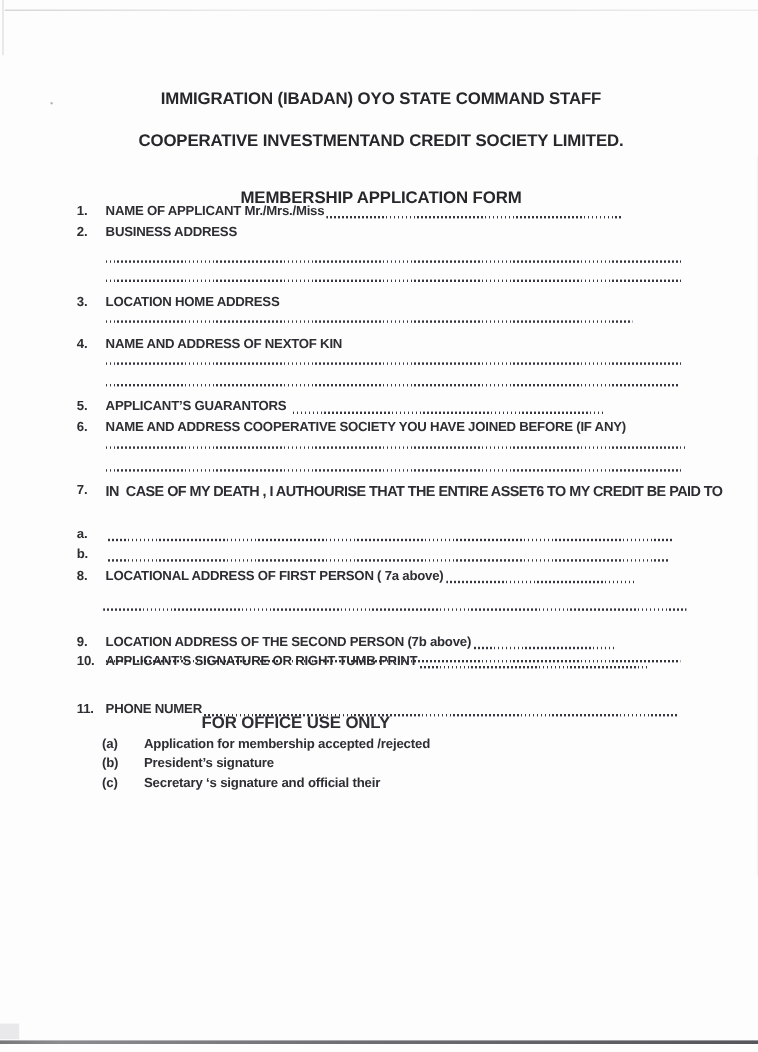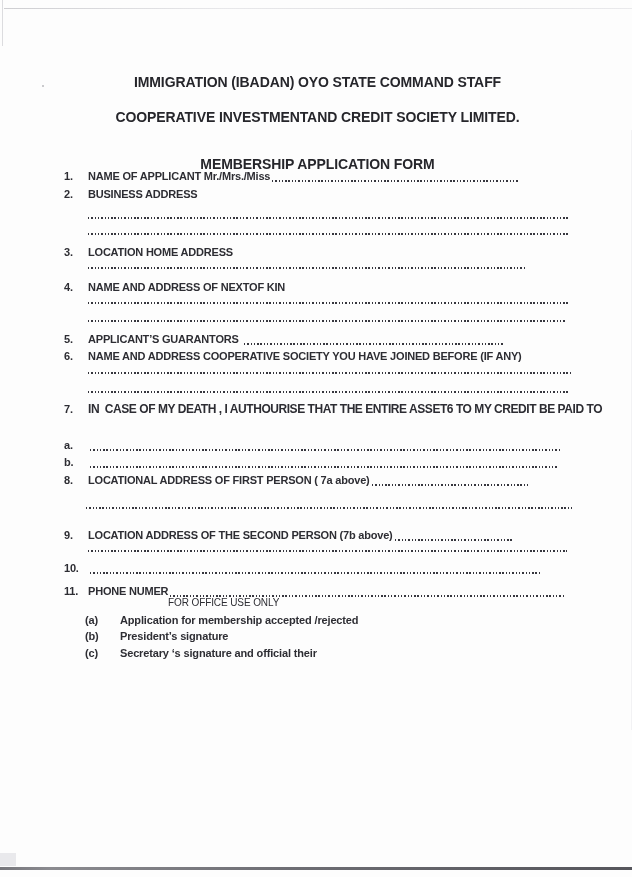--- a/index.html
+++ b/index.html
@@ -76,21 +76,21 @@
   }
   .leader.gap { margin-left:5px; }
   .dotline {
     position:absolute; height:2px; left:88px;
     background-image:repeating-linear-gradient(to right,#36363e 0,#36363e 1.4px,transparent 1.4px,transparent 3.3px);
   }
 
   
   .office-heading {
     position:absolute; left:168px; top:595px;
-    font-size:10px; font-weight:normal; line-height:15px;
+    font-size:14px; font-weight:bold; line-height:15px;
     letter-spacing:-0.1px; white-space:pre;
   }
   .orow {
     position:absolute; left:85px;
     display:flex;
     font-size:11px; font-weight:bold; line-height:15px;
     letter-spacing:-0.15px; white-space:pre;
     color:#2e2e34;
   }
   .okey { flex:none; width:35px; }
@@ -172,22 +172,23 @@
   </div>
   <div class="dotline" style="top:507px;left:86px;width:486px;"></div>
 
   <div class="row" style="top:528px;width:448px;">
     <span class="num">9.</span>
     <span class="label">LOCATION ADDRESS OF THE SECOND PERSON (7b above)</span>
     <span class="leader"></span>
   </div>
   <div class="dotline" style="top:550px;width:479px;"></div>
 
-  <div class="row" style="top:561px;width:476px;align-items:flex-end;">
+  <div class="row" style="top:544px;width:476px;align-items:flex-end;">
     <span class="num">10.</span>
+    <span class="label">APPLICANT’S SIGNATURE OR RIGHT TUMB PRINT</span>
     <span class="leader"></span>
   </div>
 
   <div class="row" style="top:584px;width:501px;">
     <span class="num">11.</span>
     <span class="label">PHONE NUMER</span>
     <span class="leader"></span>
   </div>
 
   <div class="office-heading">FOR OFFICE USE ONLY</div>

